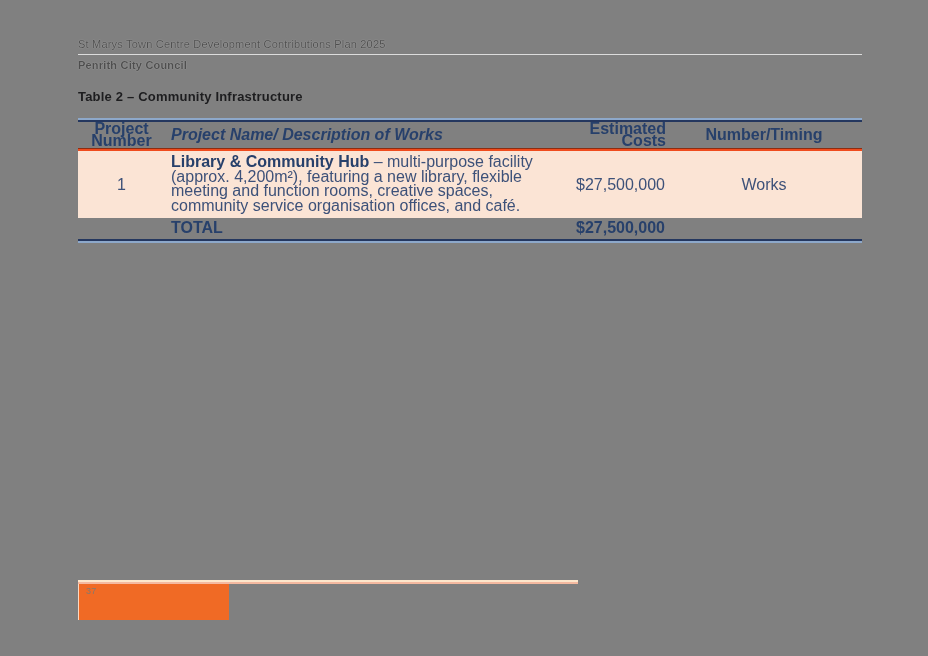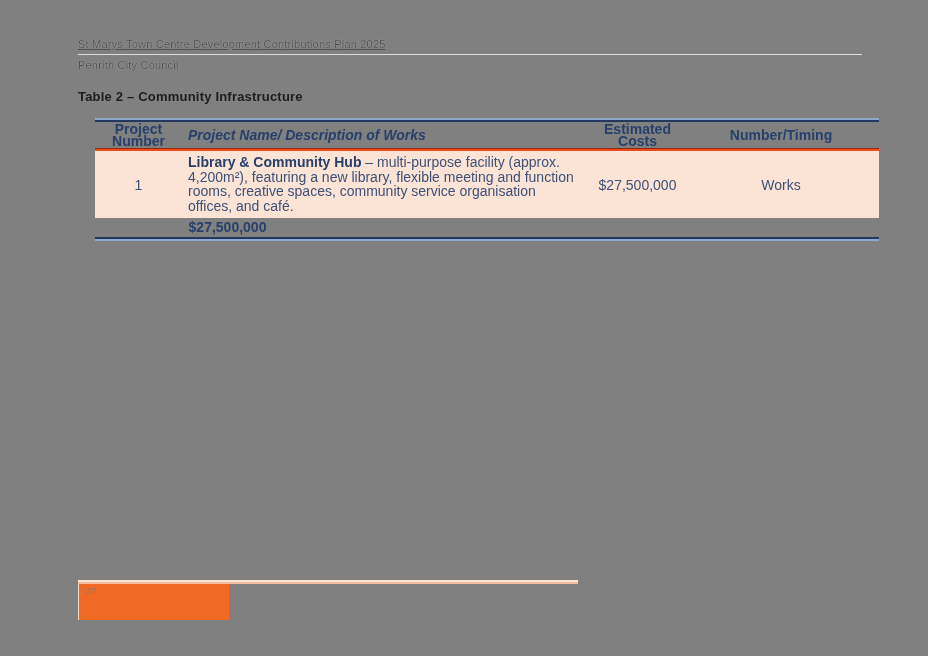--- a/index.html
+++ b/index.html
@@ -10,48 +10,48 @@
     position:relative;overflow:hidden;
   }
   .page{position:absolute;inset:0;}
 
   
   .doc-header{position:absolute;left:78px;top:38px;width:784px;}
   .doc-title{
     font-size:11px;color:#4e4e4e;letter-spacing:.2px;
     text-shadow:0 0 1px rgba(255,255,255,.55);
     padding-bottom:4px;
-    text-decoration:underline;
   }
   .doc-rule{border:0;border-top:1px solid #dcdcdc;margin:0 0 4px 0;}
   .doc-subtitle{
     font-size:11px;color:#4e4e4e;letter-spacing:.2px;
     text-shadow:0 0 1px rgba(255,255,255,.55);
+    font-weight:bold;
   }
 
   
   .section-heading{
     position:absolute;left:78px;top:89px;
     font-size:13px;font-weight:bold;color:#1d1d1f;letter-spacing:.2px;
   }
 
   
   .ctable{
-    position:absolute;left:95px;top:118px;width:784px;
-    font-size:14px;color:#32476f;
+    position:absolute;left:78px;top:118px;width:784px;
+    font-size:16px;color:#32476f;
   }
   .t-topborder{height:4px;
     background:linear-gradient(to bottom,#8da8ca 0 2px,#24375f 2px 4px);}
   .t-bottomborder{height:4px;
     background:linear-gradient(to bottom,#24375f 0 2px,#8da8ca 2px 4px);}
 
   .t-row{display:flex;width:100%;}
   .c1{width:87px;flex:none;display:flex;align-items:center;justify-content:center;text-align:center;}
   .c2{width:410px;flex:none;box-sizing:border-box;padding-left:6px;padding-right:10px;}
-  .c3{width:91px;flex:none;display:flex;align-items:center;justify-content:center;text-align:center;}
+  .c3{width:91px;flex:none;display:flex;align-items:center;justify-content:center;text-align:right;}
   .c4{flex:1;display:flex;align-items:center;justify-content:center;text-align:center;}
 
   .t-head{min-height:26px;align-items:center;}
   .t-head .hd{font-weight:bold;color:#27406b;line-height:12px;}
   .t-head .c2{display:flex;align-items:center;font-style:italic;}
 
   .t-headrule{height:3px;
     background:linear-gradient(to bottom,#8c2d12 0 1px,#ef4b1d 1px 3px);}
 
   .t-body{background:#fbe4d5;min-height:48px;}
@@ -107,20 +107,21 @@
       <div class="c1 num-cell">1</div>
       <div class="c2">
         <div class="desc"><b>Library &amp; Community Hub</b><span> – multi-purpose facility (approx. 4,200m²), featuring a new library, flexible meeting and function rooms, creative spaces, community service organisation offices, and café.</span></div>
       </div>
       <div class="c3 num-cell">$27,500,000</div>
       <div class="c4 num-cell">Works</div>
     </div>
 
     <div class="t-row t-total">
       <div class="c1"></div>
+      <div class="c2 lbl">TOTAL</div>
       <div class="c3 amt">$27,500,000</div>
       <div class="c4"></div>
     </div>
 
     <div class="t-bottomborder"></div>
   </div>
 
   <div class="footer-line"></div>
   <div class="page-tab">
     <div class="page-num">37</div>

